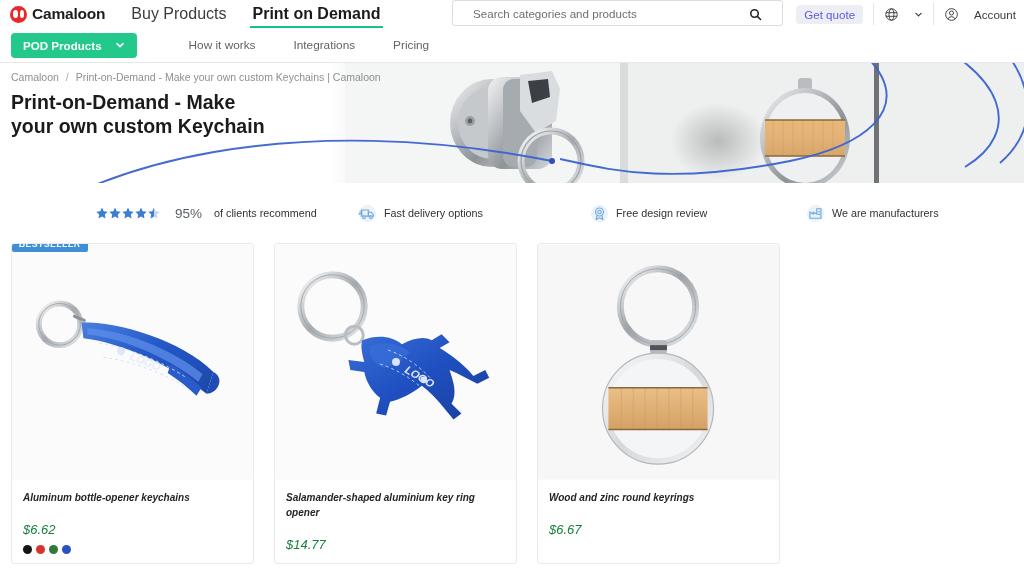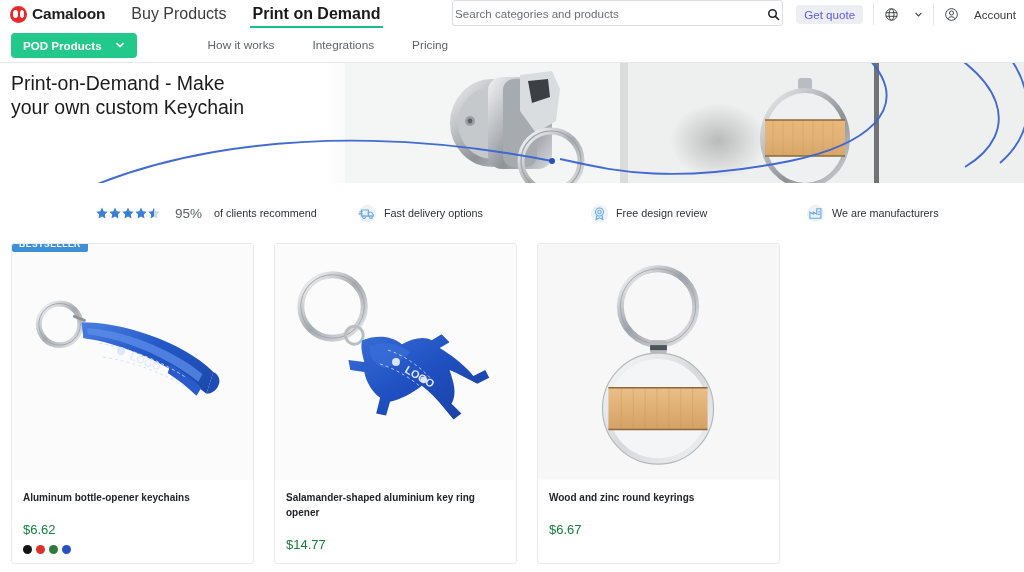--- a/index.html
+++ b/index.html
@@ -51,21 +51,21 @@
   .topnav-item.active::after {
     content: ""; position: absolute; left: -2px; right: -2px; bottom: 0;
     height: 2.5px; background: #18c08a;
   }
 
   .search-box {
     position: absolute; left: 452px; top: 0px;
     width: 331px; height: 26px;
     border: 1px solid #dcdde1; border-radius: 3px;
     background: #fff;
-    display: flex; align-items: center; padding: 0 2px;
+    display: flex; align-items: center; padding: 0 20px;
   }
   .search-input {
     border: none; outline: none; flex: 1;
     font-size: 11.6px; color: #4a4a4a;
     font-family: "Liberation Sans", sans-serif;
     background: transparent;
   }
   .search-input::placeholder { color: #6c6f75; }
   .search-ico { width: 13px; height: 13px; flex: 0 0 auto; }
 
@@ -85,21 +85,20 @@
     font-size: 11.6px; color: #3c3c3c; cursor: pointer; white-space: nowrap;
   }
   .tool-item svg { display: block; }
 
   
   .subnav {
     height: 35px; background: #ffffff;
     border-bottom: 1px solid #e7e8ea;
     display: flex; align-items: center;
     position: relative;
-    gap: 19px;
   }
   .pod-btn {
     margin-left: 11px;
     background: #22c98a; color: #fff;
     border: none; border-radius: 4px;
     height: 25px; padding: 0 12px;
     font-size: 11.6px; font-weight: bold;
     display: flex; align-items: center; gap: 13px;
     cursor: pointer;
     font-family: "Liberation Sans", sans-serif;
@@ -110,23 +109,23 @@
   
   .hero {
     position: relative; height: 120px; overflow: hidden;
     background: linear-gradient(90deg, #ffffff 0%, #ffffff 32%, #f3f3f3 36%, #eceded 100%);
   }
   .hero-text { position: absolute; left: 11px; top: 8px; z-index: 5; }
   .breadcrumb { font-size: 10.5px; color: #8b8f94; white-space: nowrap; }
   .breadcrumb .bc-link { color: #8b8f94; cursor: pointer; }
   .breadcrumb .bc-sep { margin: 0 4px; color: #a8acb1; }
   .hero-title {
-    margin-top: 0;
+    margin-top: 7px;
     font-size: 19.5px; line-height: 24px;
-    color: #1b1b1b; font-weight: normal;
+    color: #1b1b1b; font-weight: bold;
     white-space: pre-line;
   }
   .hero-art { position: absolute; inset: 0; }
 
   
   .badges {
     height: 60px; display: flex; align-items: center;
     background: #fff;
   }
   .badge { display: flex; align-items: center; gap: 7px; position: absolute; }
@@ -138,20 +137,21 @@
   
   .grid { position: relative; padding: 0 0 0 11px; display: flex; gap: 20px; }
   .card {
     width: 243px; flex: 0 0 243px;
     background: #fff;
     border: 1px solid #e9eaec;
     border-radius: 3px;
     overflow: hidden;
     cursor: pointer;
     position: relative;
+    font-style: italic;
   }
   .card-img { height: 236px; background: #fafafa; position: relative; overflow: hidden; }
   .card-img svg { display: block; width: 100%; height: 100%; }
   .bestseller {
     position: absolute; left: 0px; top: -8px;
     background: #3d8fd8; color: #fff;
     font-size: 8.6px; font-weight: bold; letter-spacing: 0.5px;
     padding: 3px 7px; border-radius: 2px; z-index: 4;
   }
   .card-body { padding: 10px 11px 9px 11px; }
@@ -295,20 +295,25 @@
       <g fill="none" stroke="#3a63d0" stroke-width="1.9" opacity="0.95">
         <path d="M-10 185 C 90 95, 300 48, 552 98"></path>
         <path d="M745 -52 C 880 -40, 960 62, 790 98 C 660 124, 600 104, 560 96"></path>
         <path d="M905 -34 C 1010 10, 1022 70, 965 104"></path>
         <path d="M975 -40 C 1040 10, 1040 66, 1000 100"></path>
       </g>
       <circle cx="552" cy="98" r="3" fill="#2e4fb8"></circle>
     </svg>
   </div>
   <div class="hero-text">
+    <div class="breadcrumb">
+      <span class="bc-link">Camaloon</span>
+      <span class="bc-sep">/</span>
+      <span class="bc-link">Print-on-Demand - Make your own custom Keychains | Camaloon</span>
+    </div>
     <h1 class="hero-title">Print-on-Demand - Make
 your own custom Keychain</h1>
   </div>
 </div>
 
 <div class="badges">
 
   <div class="badge" style="left:96px">
     <span class="stars">
       <svg width="66" height="12" viewBox="0 0 66 12">

